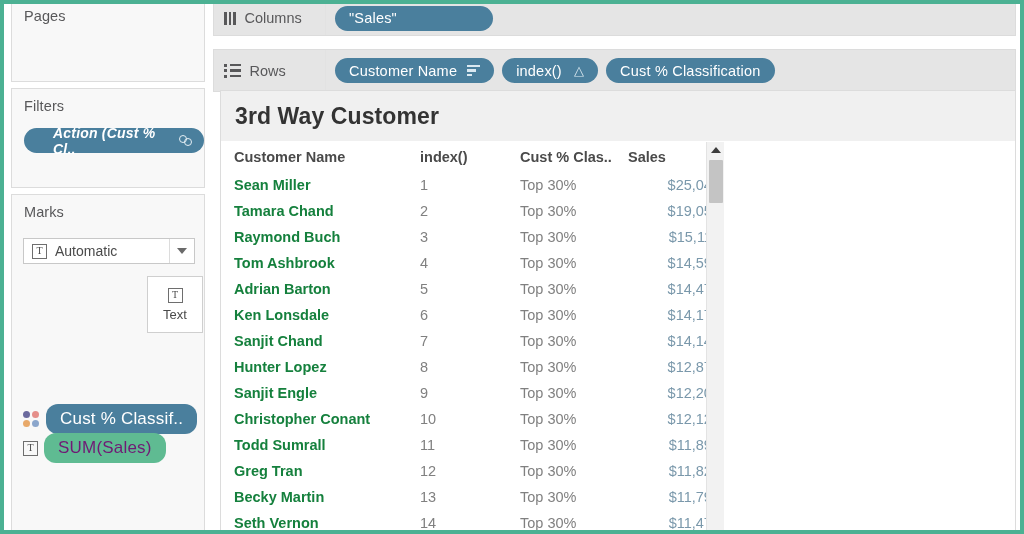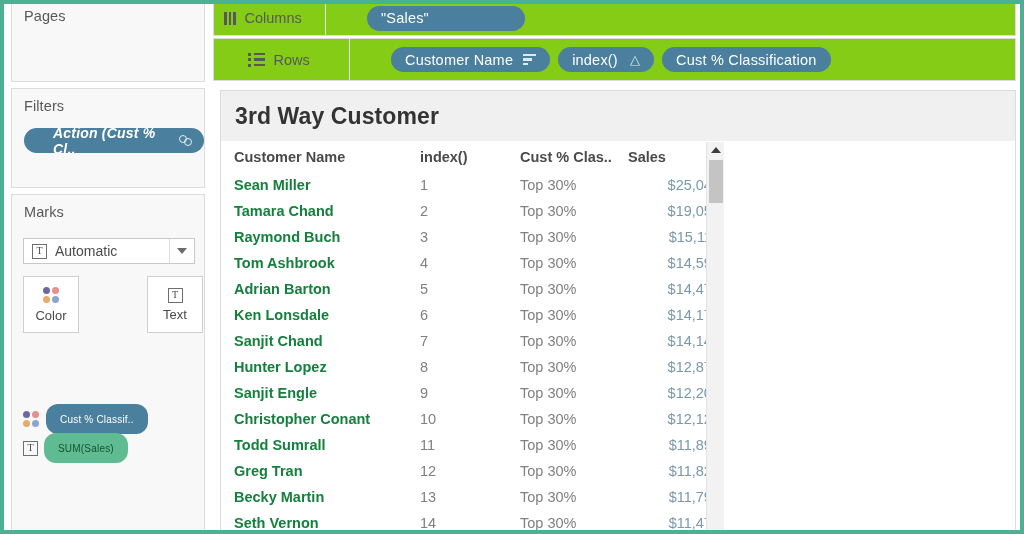--- a/index.html
+++ b/index.html
@@ -66,21 +66,21 @@
     height: 22px;
     padding: 0 11px;
     font-size: 13.5px;
     white-space: nowrap;
     box-sizing: border-box;
   }
   .pill-green {
     display: inline-flex;
     align-items: center;
     background: #5fbb92;
-    color: #14532d;
+    color: #701a75;
     border-radius: 11px;
     height: 22px;
     padding: 0 11px;
     font-size: 13.5px;
     white-space: nowrap;
     box-sizing: border-box;
   }
 
   
   #filter-pill {
@@ -247,40 +247,39 @@
     display: flex;
     align-items: center;
     gap: 6px;
   }
   #mk-row-color { top: 209px; }
   #mk-row-text  { top: 238px; }
   .mk-shelf-row .pill,
   .mk-shelf-row .pill-green {
     height: 30px;
     border-radius: 12px;
-    font-size: 10px;
+    font-size: 17px;
     padding: 0 14px;
     letter-spacing: .2px;
   }
 
   
   
   .shelf {
     position: absolute;
     left: 209px;
     right: 4px;
-    background: #84cc16;
+    background: #e5e5e5;
     border: 1px solid #dcdcdc;
     box-sizing: border-box;
     display: flex;
     align-items: center;
-    gap: 32px;
   }
   #shelf-columns { top: -4px;  height: 36px; }
-  #shelf-rows    { top: 34px;  height: 43px; padding-left: 24px; }
+  #shelf-rows    { top: 45px;  height: 43px; }
 
   .shelf-label {
     width: 112px;
     display: flex;
     align-items: center;
     gap: 9px;
     padding-left: 10px;
     box-sizing: border-box;
     font-size: 14.5px;
     color: #58585a;
@@ -462,29 +461,20 @@
       <div class="card-title">Marks</div>
 
       <div id="mark-type">
         <span class="t-glyph">T</span>
         <span class="mt-label">Automatic</span>
         <span class="caret">
             <span class="caret-tri"></span>
           </span>
       </div>
 
-      <div class="mk-btn" id="mk-color">
-        <span class="dots4">
-          <span style="background:#6b6a9e"></span>
-            <span style="background:#e58f8a"></span>
-          <span style="background:#e8a96a"></span>
-            <span style="background:#8ba6cc"></span>
-        </span>
-        <span class="cap">Color</span>
-      </div>
 
 
       <div class="mk-btn" id="mk-text">
         <span class="t-glyph">T</span>
         <span class="cap">Text</span>
       </div>
 
 
 
       <div class="mk-shelf-row" id="mk-row-color">

